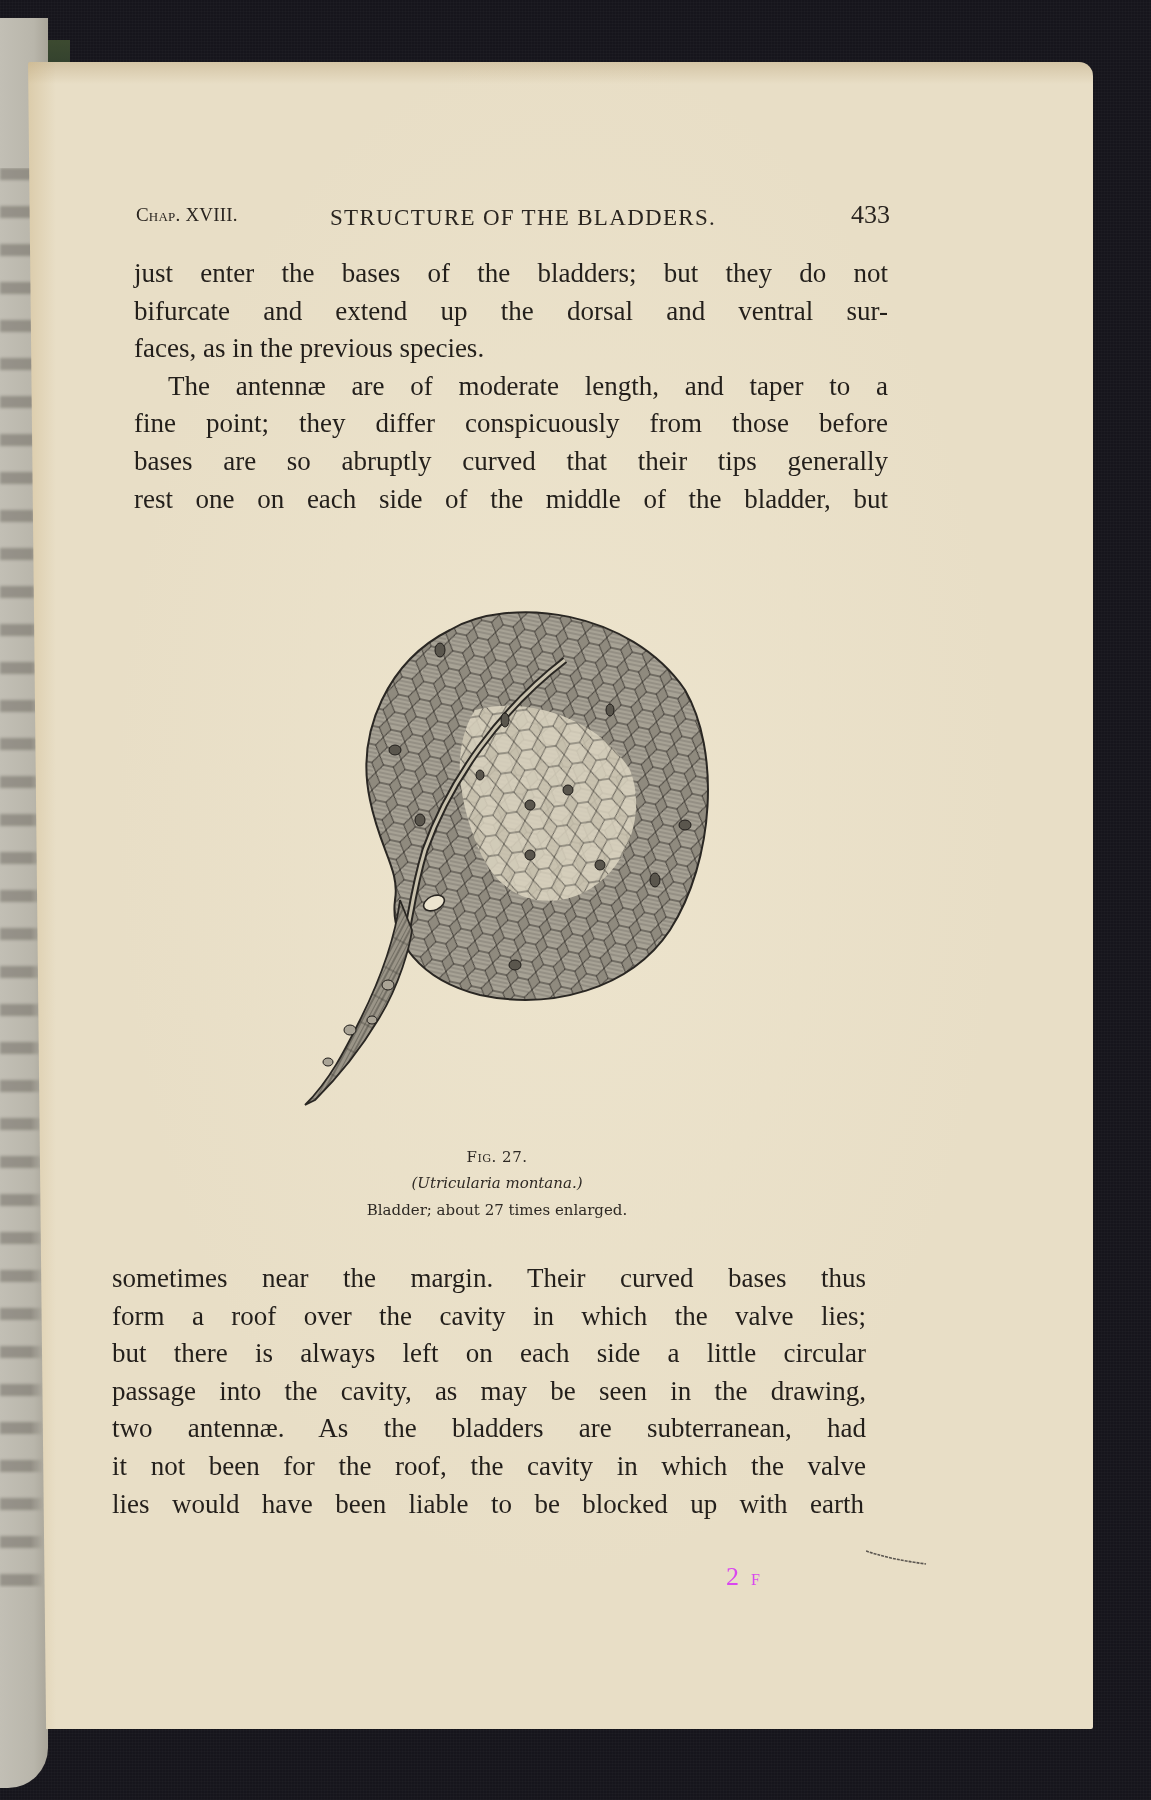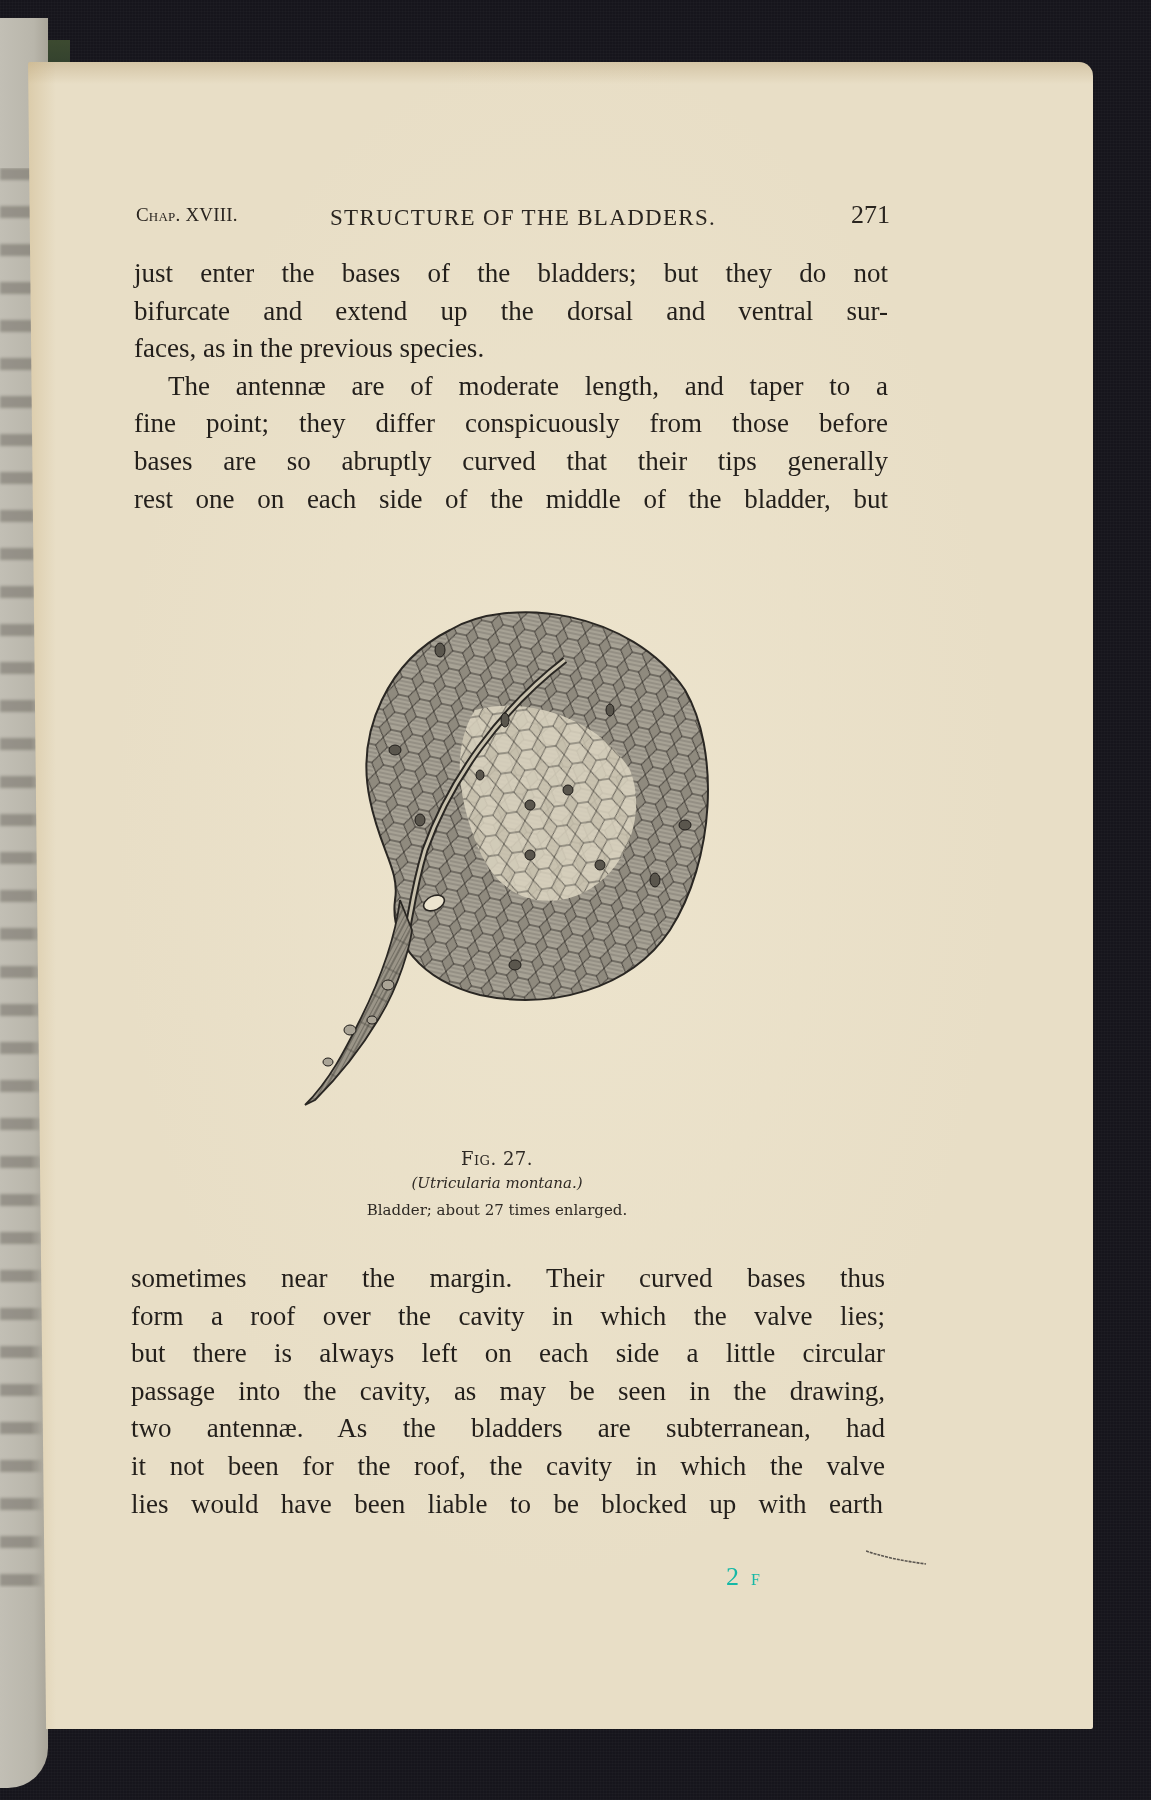--- a/index.html
+++ b/index.html
@@ -52,38 +52,38 @@
     position: absolute; right: 0; top: 0; font-size: 26px; font-family: "Liberation Serif", serif;
   }
   .body-text {
     position: absolute; color: #231f1b; font-family: "Liberation Serif", serif;
     font-size: 27px; line-height: 37.6px;
   }
   .body-text .line { display: block; white-space: nowrap; text-align: justify; text-align-last: justify; }
   .body-text .line.last { text-align-last: left; }
   .body-text .line.indent { padding-left: 34px; }
   #para-top { left: 134px; top: 255px; width: 754px; }
-  #para-bottom { left: 131px; top: 1260px; width: 754px; }
+  #para-bottom { left: 112px; top: 1260px; width: 754px; }
   #para-bottom .line.final { width: 752px; }
 
   .figure {
     position: absolute; left: 300px; top: 600px; width: 420px; height: 520px;
   }
   .figure svg { width: 100%; height: 100%; display: block; }
 
   .caption {
     position: absolute; left: 297px; width: 400px; text-align: center;
     color: #2e2924; font-family: "DejaVu Serif", serif;
   }
-  .cap-fig { top: 1148px; font-size: 18px; letter-spacing: 0.5px; font-variant: small-caps; }
+  .cap-fig { top: 1148px; font-size: 15px; letter-spacing: 0.5px; font-variant: small-caps; }
   .cap-species { top: 1174px; font-size: 15px; font-style: italic; text-align: center; }
   .cap-desc { top: 1201px; font-size: 15px; text-align: center; }
 
   .signature {
-    position: absolute; left: 726px; top: 1562px; color: #14b8a6;
+    position: absolute; left: 726px; top: 1562px; color: #d946ef;
     font-family: "Liberation Serif", serif;
   }
   .sig-num { font-size: 26px; }
   .sig-letter { font-size: 16px; margin-left: 12px; font-variant: small-caps; }
   .pencil {
     position: absolute; left: 866px; top: 1548px; width: 62px; height: 18px;
   }
 </style>
 </head>
 <body>
@@ -91,21 +91,21 @@
 <div class="spine"></div>
 <div class="prev-page">
   <div class="prev-lines"></div>
 </div>
 
 <div class="page"></div>
 
 <div class="running-head">
   <span class="rh-chap">Chap. XVIII.</span>
   <span class="rh-title">STRUCTURE OF THE BLADDERS.</span>
-  <span class="rh-page">271</span>
+  <span class="rh-page">433</span>
 </div>
 
 <div class="body-text" id="para-top">
   <span class="line">just enter the bases of the bladders; but they do not</span>
   <span class="line">bifurcate and extend up the dorsal and ventral sur-</span>
   <span class="line last">faces, as in the previous species.</span>
   <span class="line indent">The antennæ are of moderate length, and taper to a</span>
   <span class="line">fine point; they differ conspicuously from those before</span>
   <span class="line">bases are so abruptly curved that their tips generally</span>
   <span class="line">rest one on each side of the middle of the bladder, but</span>

